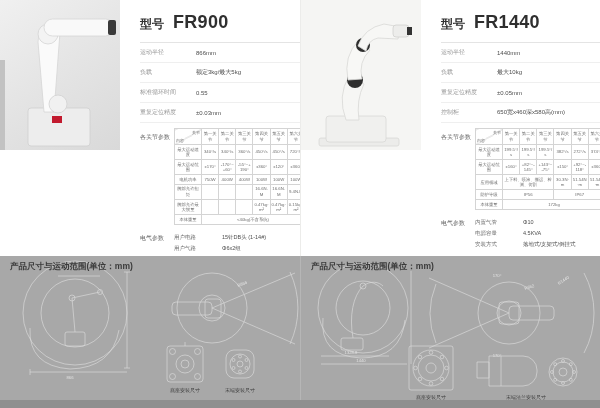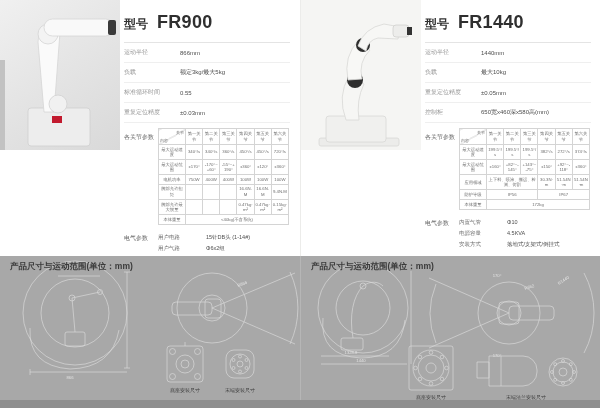--- a/index.html
+++ b/index.html
@@ -4,21 +4,21 @@
 <style>
   html,body{margin:0;padding:0;background:#ffffff;}
   #app{position:relative;width:600px;height:408px;overflow:hidden;background:#fff;
        font-family:"Liberation Sans","DejaVu Sans",sans-serif;color:#444;}
   
   .panel-top{position:absolute;top:0;width:300px;height:256px;background:#fff;}
   .panel-top.right{left:300px;border-left:1px solid #ececea;}
   .robot-area{position:absolute;left:0;top:0;width:120px;height:150px;}
   .robot-area.l{background:linear-gradient(145deg,#f0f0f0 0%,#e3e3e3 55%,#d9d9d9 100%);}
   .robot-area.r{background:#f5f5f3;}
-  .content{position:absolute;left:124px;top:8px;width:166px;}
+  .content{position:absolute;left:140px;top:8px;width:166px;}
   .model-row{display:flex;align-items:baseline;gap:9px;padding:4px 0 9px 0;border-bottom:1px solid #e4e4e4;}
   .model-label{font-size:12px;font-weight:700;color:#2f2f2f;}
   .model-name{font-size:18px;font-weight:700;color:#2f2f2f;letter-spacing:.3px;}
   .spec-row{display:flex;align-items:center;height:19px;border-bottom:1px solid #efefef;}
   .s-label{width:56px;font-size:6px;color:#979797;flex:none;}
   .s-value{font-size:6px;color:#4e4e4e;}
   
   .joint-section{display:flex;margin-top:5px;}
   .joint-label{width:34px;flex:none;font-size:6px;color:#666;padding-top:5px;}
   table.jt{border-collapse:collapse;table-layout:fixed;width:131px;background:#fff;}

